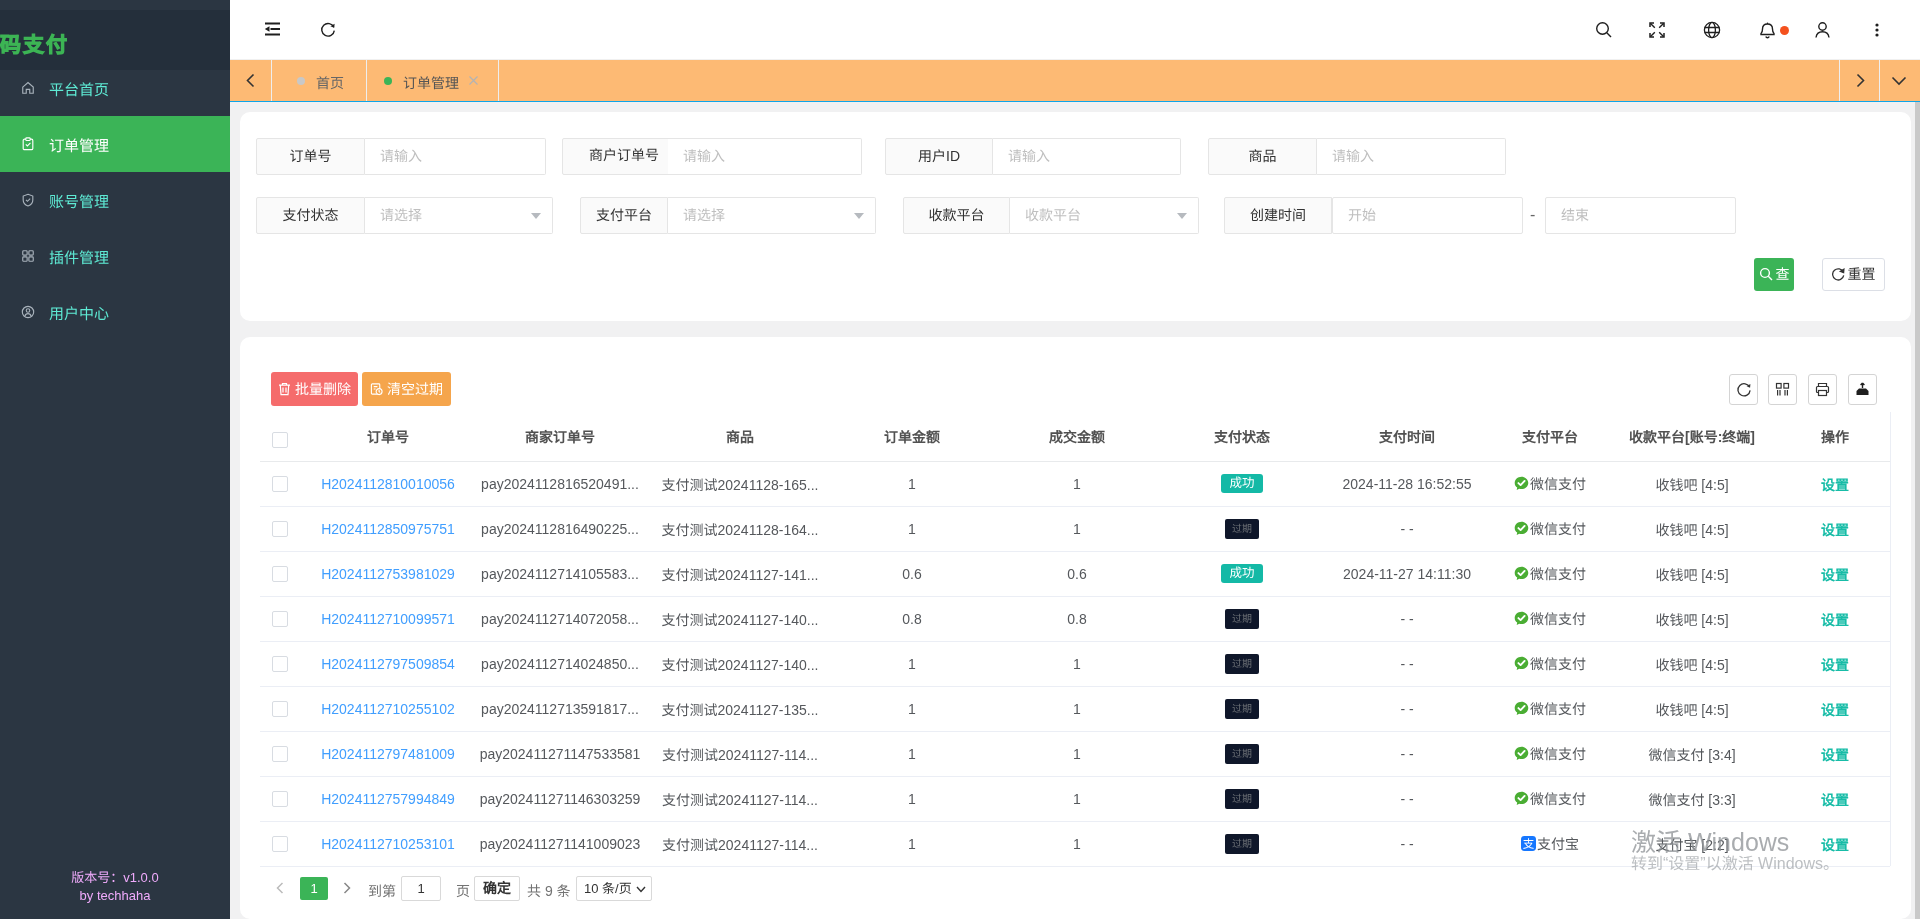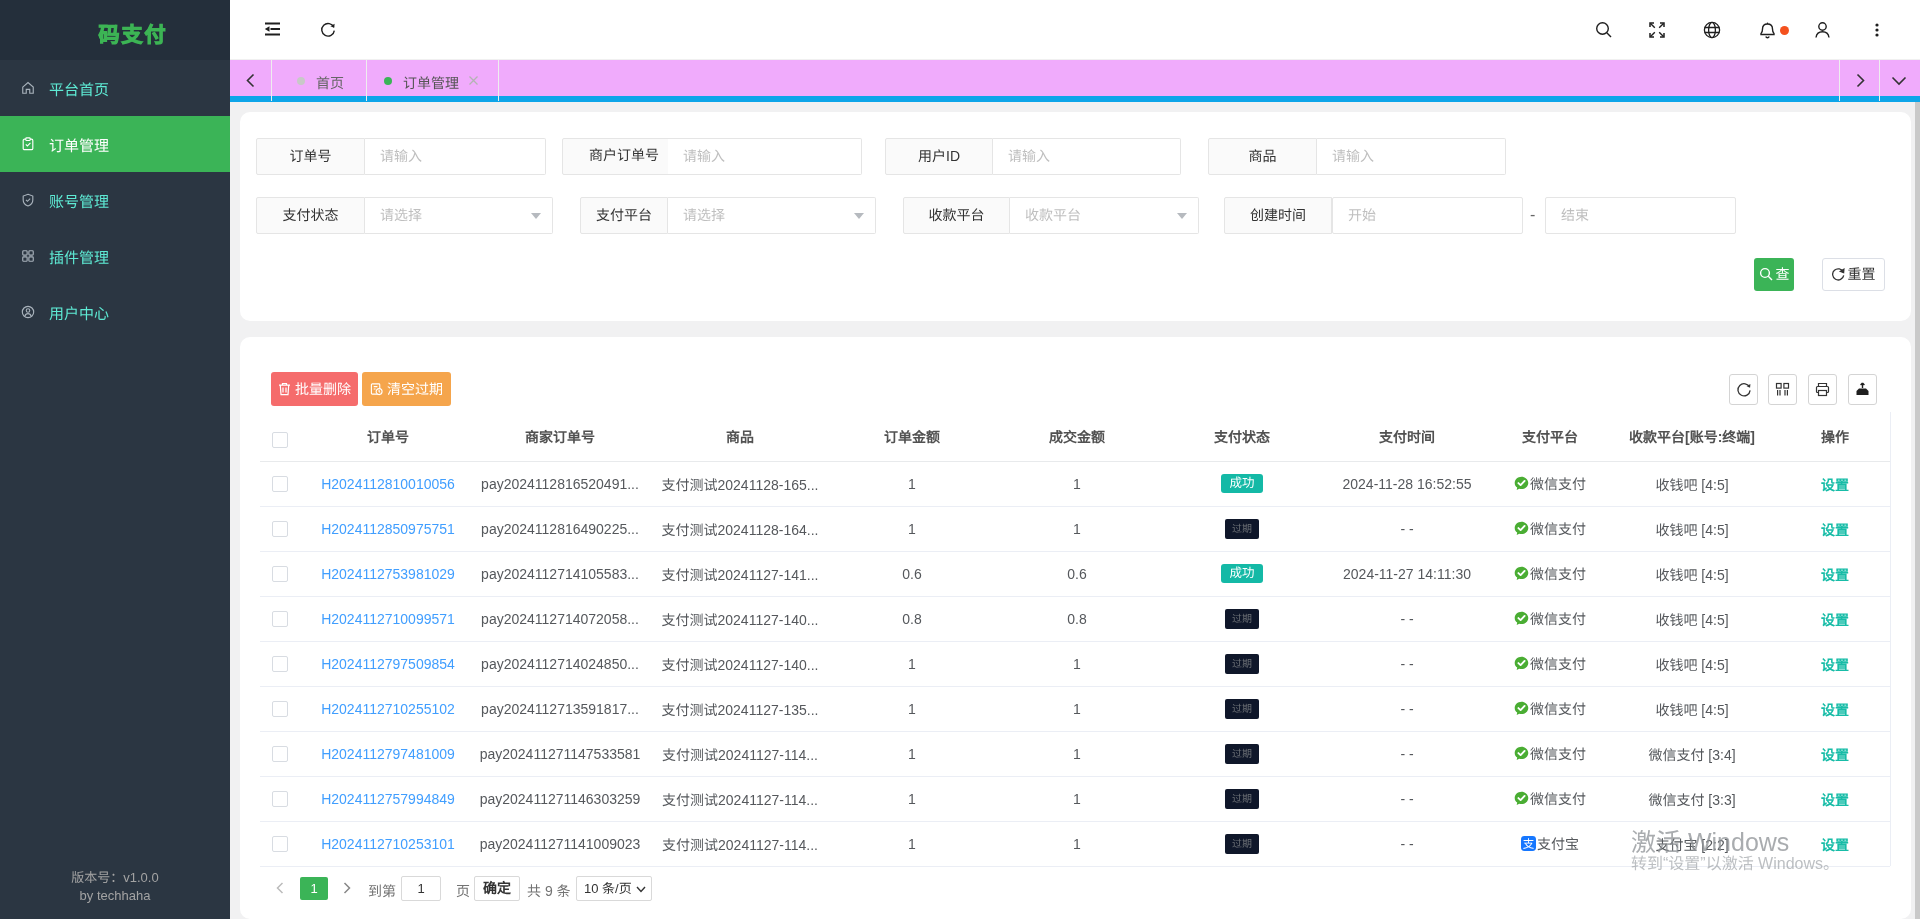--- a/index.html
+++ b/index.html
@@ -1,30 +1,30 @@
 <!DOCTYPE html>
 <html lang="zh-CN"><head>
 <meta charset="utf-8">
 <title>码支付</title>
 <style>
   * { margin:0; padding:0; box-sizing:border-box; }
   html,body { width:1920px; height:919px; overflow:hidden; font-family:"Liberation Sans",sans-serif; background:#f1f1f2; }
   .abs { position:absolute; }
   
   #sidebar { position:absolute; left:0; top:0; width:230px; height:919px; background:#2b3642; z-index:5; }
-  #logo { position:absolute; left:0; top:0; width:230px; height:60px; background:#242f3b; line-height:70px; text-align:center; color:#3cb454; font-size:21px; font-weight:900; letter-spacing:2px;padding-left:36px; -webkit-text-stroke:1.1px #3cb454; }
+  #logo { position:absolute; left:0; top:10px; width:230px; height:60px; background:#242f3b; line-height:70px; color:#3cb454; font-size:21px; font-weight:900; letter-spacing:2px; -webkit-text-stroke:1.1px #3cb454; }
   .mitem { position:absolute; left:0; width:230px; height:56px; color:#5eead4; font-size:15px; }
   .mitem .mtxt { position:absolute; left:49px; top:50%; transform:translateY(-50%); }
   .mitem svg { position:absolute; left:21px; top:50%; transform:translateY(-50%); }
   .mitem.sel { background:#3bb457; color:#fff; }
-  #vtext { position:absolute; left:0; bottom:14px; width:230px; text-align:center; color:#a3a3a3; font-size:13px; line-height:18px; }
+  #vtext { position:absolute; left:0; bottom:14px; width:230px; text-align:center; color:#f0abfc; font-size:13px; line-height:18px; }
   
   #header { position:absolute; left:230px; top:0; width:1690px; height:60px; background:#fff; border-bottom:1px solid #f0f0f0; }
   
-  #tabbar { position:absolute; left:230px; top:60px; width:1690px; height:42px; background:#f0abfc; border-bottom:6px solid #0ea5e9; }
+  #tabbar { position:absolute; left:230px; top:60px; width:1690px; height:42px; background:#fdba74; border-bottom:1px solid #0ea5e9; }
   .tsep { position:absolute; top:0; width:1px; height:41px; background:#eee; }
   .tab { position:absolute; top:0; height:41px; font-size:14px; color:#666; }
   .dot { display:inline-block; width:8px; height:8px; border-radius:50%; }
   
   #content { position:absolute; left:230px; top:102px; width:1690px; height:817px; background:#f1f1f2; }
   .card { position:absolute; background:#fff; border-radius:10px; }
   
   .fgroup { position:absolute; height:37px; }
   .flabel { position:absolute; left:0; top:0; height:37px; background:#fafafa; border:1px solid #e5e5e5; border-radius:2px 0 0 2px; font-size:14px; color:#333; text-align:center; line-height:35px; }
   .finput { position:absolute; top:0; height:37px; background:#fff; border:1px solid #e5e5e5; border-left:none; border-radius:0 2px 2px 0; font-size:14px; color:#bfbfbf; line-height:35px; padding-left:15px; }

